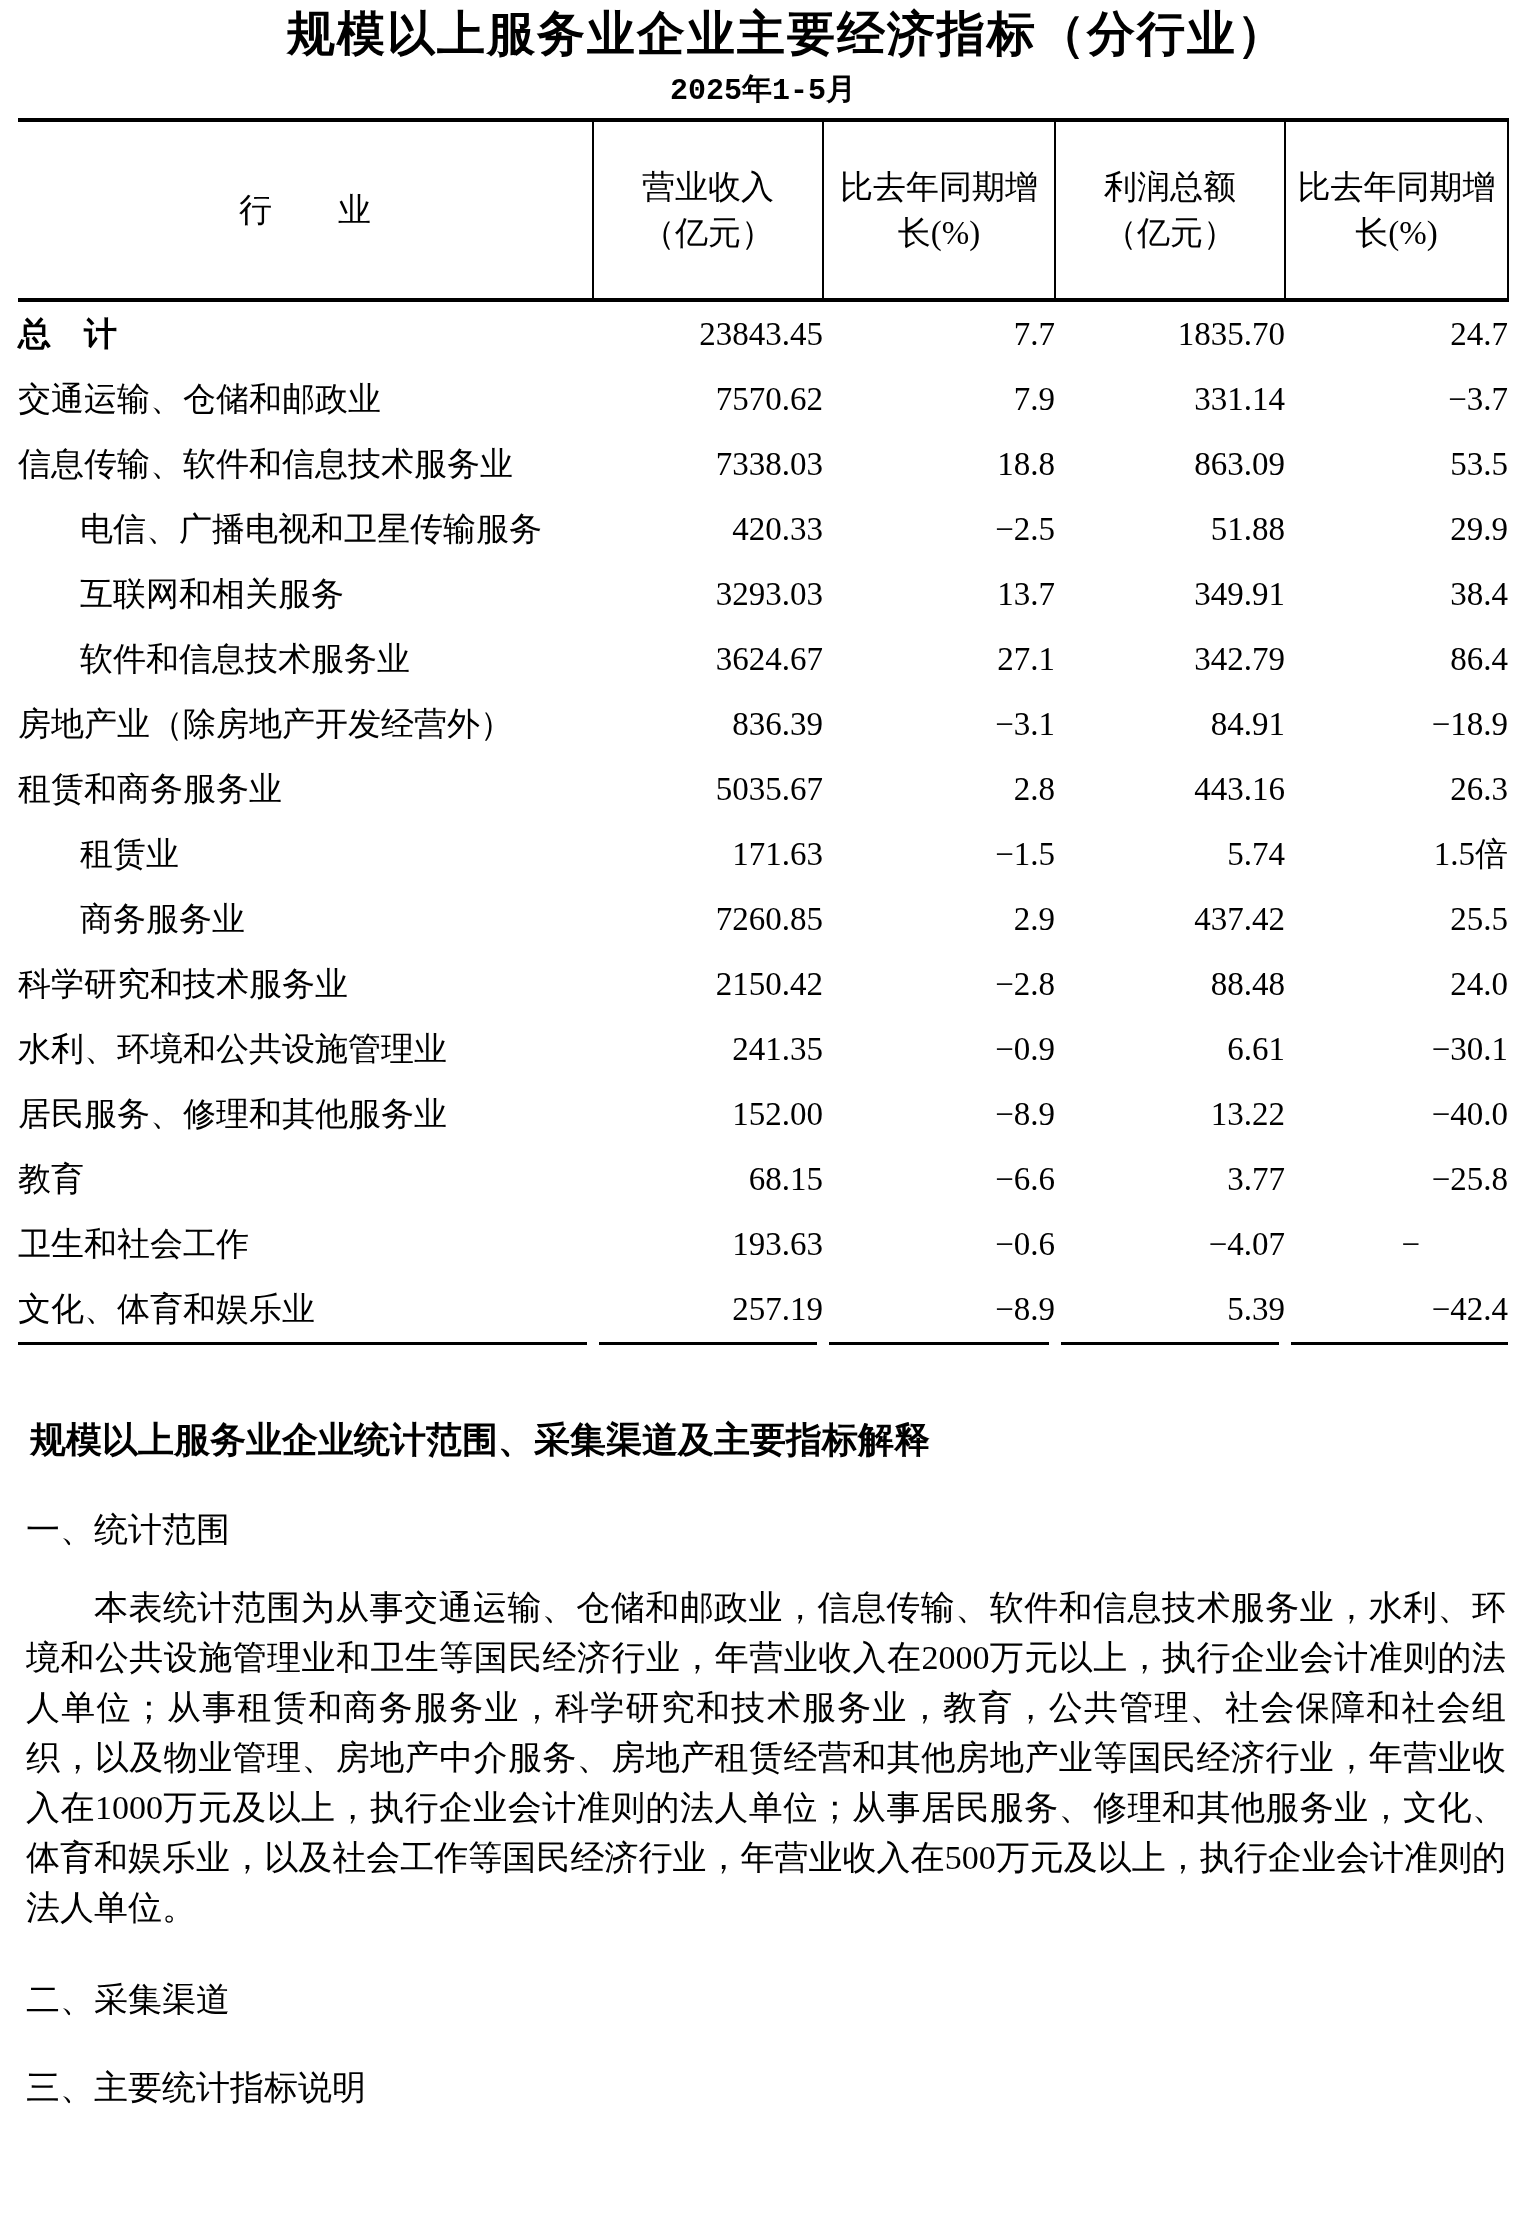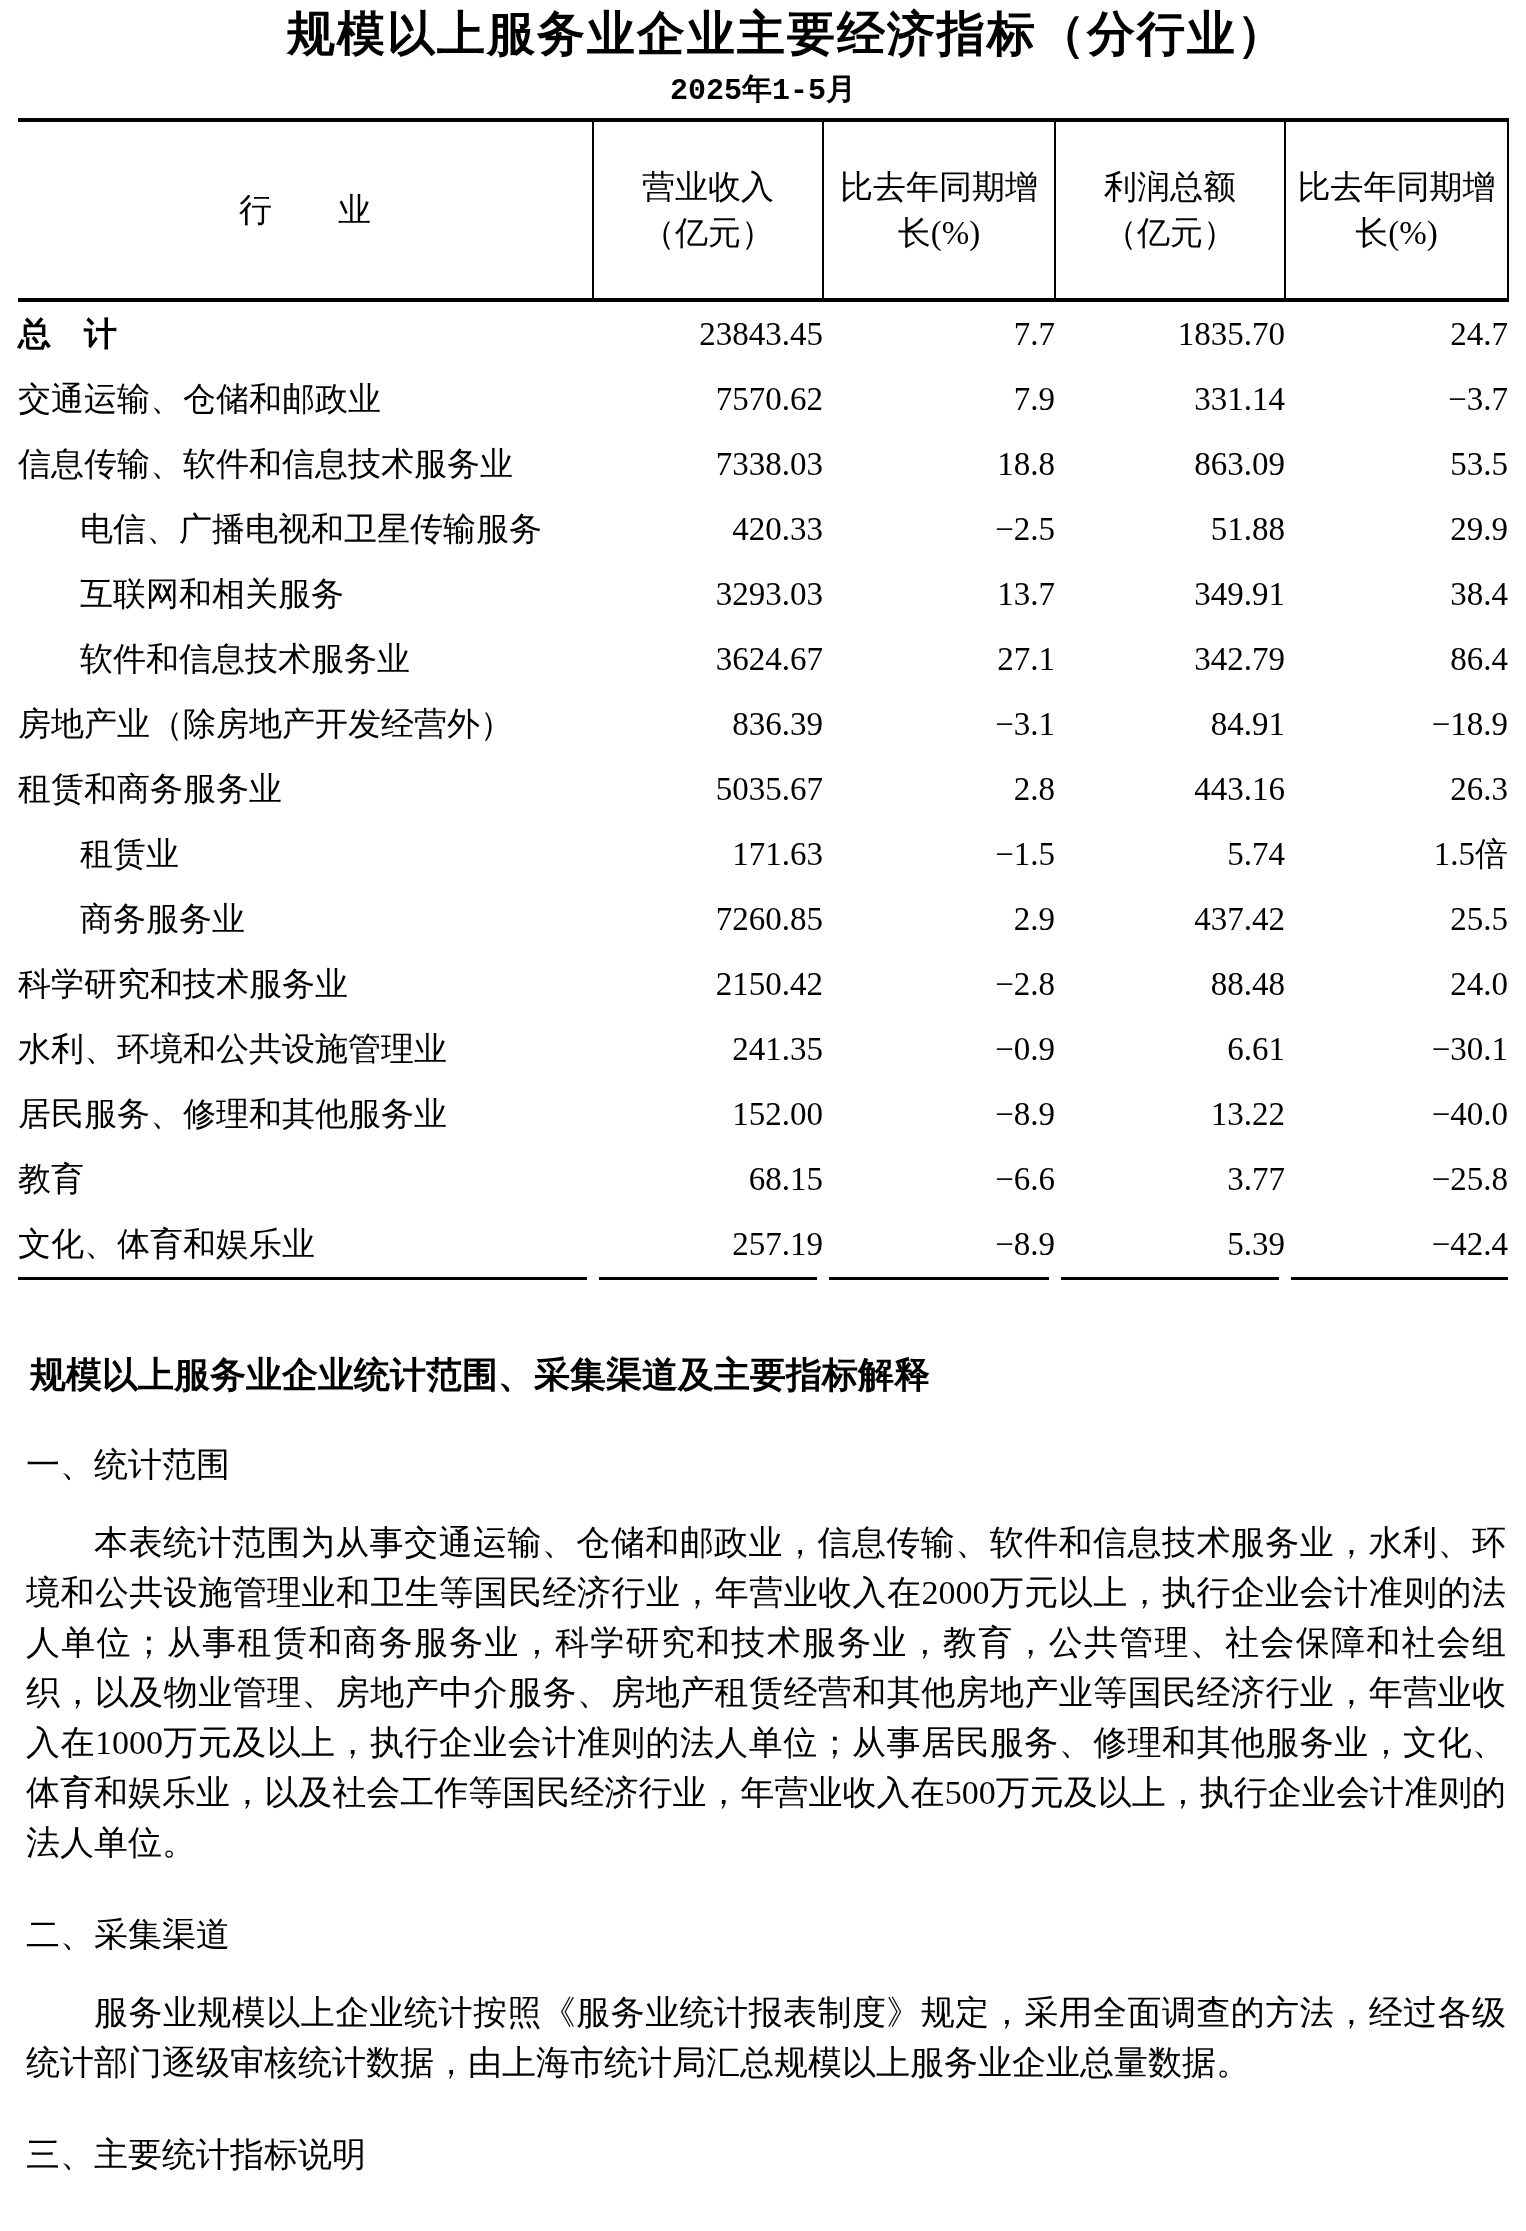--- a/index.html
+++ b/index.html
@@ -204,36 +204,42 @@
           <td class="c-num">−40.0</td>
         </tr>
         <tr>
           <td class="c-ind lv-0">教育</td>
           <td class="c-num">68.15</td>
           <td class="c-num">−6.6</td>
           <td class="c-num">3.77</td>
           <td class="c-num">−25.8</td>
         </tr>
         <tr>
+          <td class="c-ind lv-0">卫生和社会工作</td>
+          <td class="c-num">193.63</td>
+          <td class="c-num">−0.6</td>
+          <td class="c-num">−4.07</td>
+          <td class="c-num dash">−</td>
+        </tr>
+        <tr>
           <td class="c-ind lv-0">文化、体育和娱乐业</td>
           <td class="c-num">257.19</td>
           <td class="c-num">−8.9</td>
           <td class="c-num">5.39</td>
           <td class="c-num">−42.4</td>
         </tr>
       </tbody>
   </table>
   <div class="bottom-rule"></div>
 
   <section class="notes">
     <h2 class="notes-heading">规模以上服务业企业统计范围、采集渠道及主要指标解释</h2>
 
     <h3 class="notes-sec-title">一、统计范围</h3>
     <p class="notes-para">本表统计范围为从事交通运输、仓储和邮政业，信息传输、软件和信息技术服务业，水利、环境和公共设施管理业和卫生等国民经济行业，年营业收入在2000万元以上，执行企业会计准则的法人单位；从事租赁和商务服务业，科学研究和技术服务业，教育，公共管理、社会保障和社会组织，以及物业管理、房地产中介服务、房地产租赁经营和其他房地产业等国民经济行业，年营业收入在1000万元及以上，执行企业会计准则的法人单位；从事居民服务、修理和其他服务业，文化、体育和娱乐业，以及社会工作等国民经济行业，年营业收入在500万元及以上，执行企业会计准则的法人单位。</p>
 
     <h3 class="notes-sec-title">二、采集渠道</h3>
-    <p class="notes-para">服务业规模以上企业统计按照《服务业统计报表制度》规定，采用全面调查的方法，经过各级统计部门逐级审核统计数据，由上海市统计局汇总规模以上服务业企业总量数据。</p>
 
     <h3 class="notes-sec-title">三、主要统计指标说明</h3>
 
   </section>
 
 </div>
 
 </body></html>

